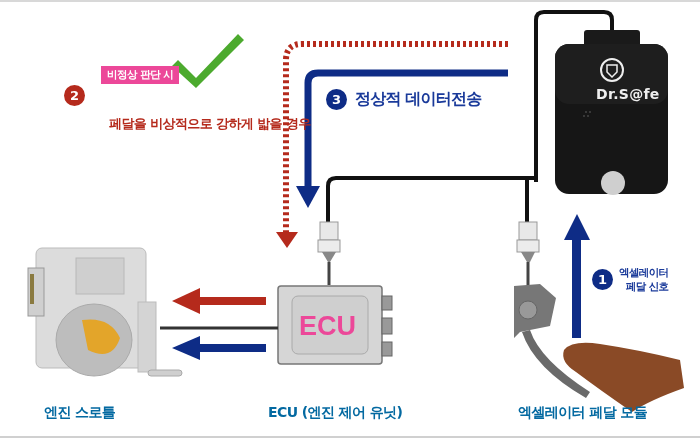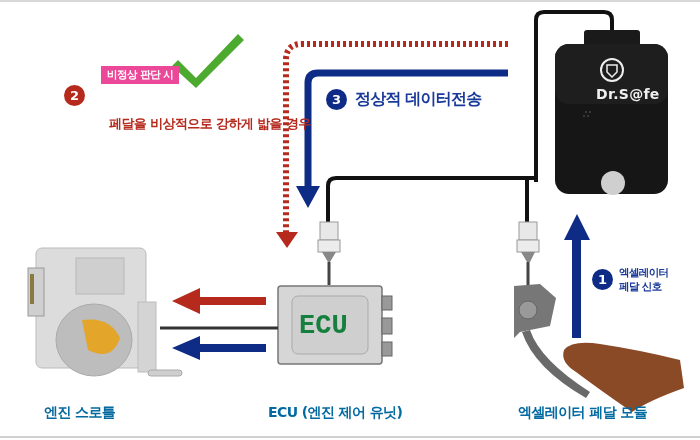--- a/index.html
+++ b/index.html
@@ -14,23 +14,23 @@
   .step2 { left:64px; top:85px; display:flex; align-items:center; gap:6px; }
   .circle-num { width:21px; height:21px; border-radius:50%; color:#fff; font-weight:bold; font-size:13px;
                 display:flex; align-items:center; justify-content:center; }
   .red-c { background:#b52a1c; }
   .blue-c { background:#0e2c86; }
   .step2 .lbl { color:#b52a1c; font-weight:bold; font-size:19px; letter-spacing:-1px; }
   .step2-sub { left:69px; top:115px; color:#b52a1c; font-weight:bold; font-size:13px; letter-spacing:-0.6px;margin-left:40px; }
   .step3 { left:326px; top:89px; display:flex; align-items:center; gap:8px; }
   .step3 .lbl { color:#1a3a9a; font-weight:bold; font-size:16px; letter-spacing:-0.8px; }
   .step1 { left:592px; top:265px; display:flex; align-items:center; gap:6px; }
-  .step1 .lbl { color:#1a3a9a; font-weight:bold; font-size:10.5px; line-height:14px; letter-spacing:-0.6px; }
+  .step1 .lbl { color:#1a3a9a; font-weight:bold; font-size:10.5px; line-height:14px; letter-spacing:-0.6px;text-align:right; }
   .caption { top:404px; font-weight:bold; font-size:14px; color:#0369a1; letter-spacing:-0.6px; }
-  .ecu-text { left:299px; top:311px; font-size:27px; font-weight:bold; color:#15803d; font-family:Liberation Mono, monospace; }
+  .ecu-text { left:299px; top:311px; font-size:27px; font-weight:bold; color:#ec4899; font-family:Liberation Sans, sans-serif; }
   .brand { left:580px; top:86px; font-size:14px; font-weight:bold; color:#eee; letter-spacing:0.3px;margin-left:16px; }
 </style>
 </head>
 <body>
 
 <div class="abs" id="topline"></div>
 
 <svg id="diagram" width="700" height="440" viewBox="0 0 700 440">
 
   <path d="M178 60 L196 78 L238 34 L244 40 L196 88 L172 66 Z" fill="#4caa2e"></path>

